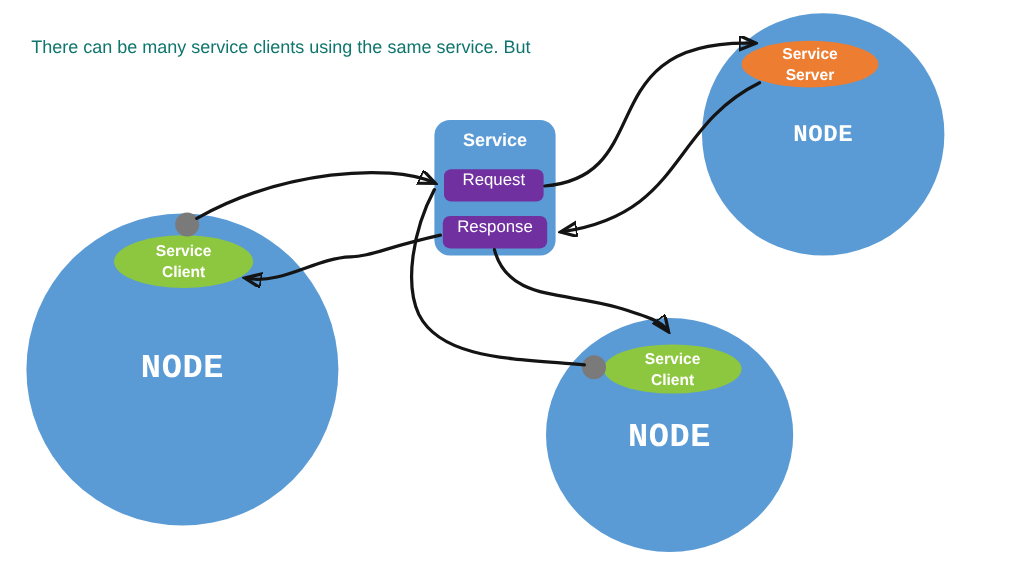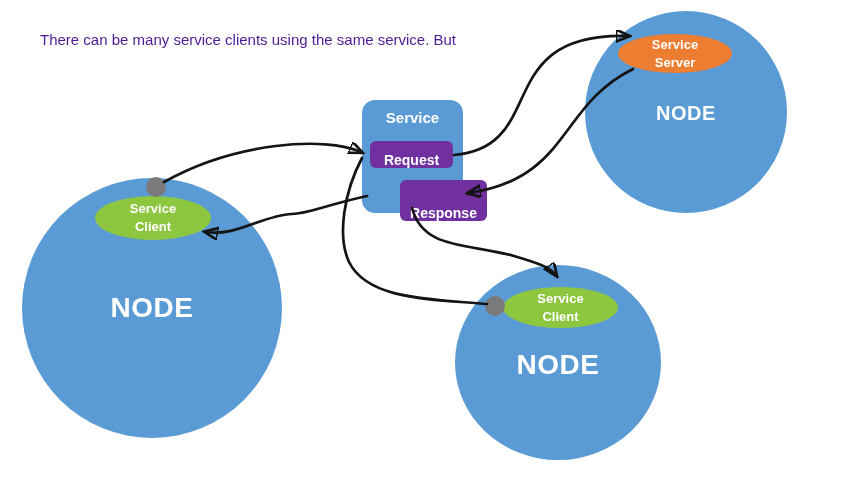--- a/index.html
+++ b/index.html
@@ -8,42 +8,43 @@
     width: 854px;
     height: 480px;
     background: #ffffff;
     overflow: hidden;
     font-family: "Liberation Sans", sans-serif;
   }
 
   
   .annotation {
     position: absolute;
-    left: 40px;
+    left: 26px;
     top: 27px;
-    color: #4c1d95;
+    color: #0f766e;
     font-size: 15px;
     line-height: 26px;
     white-space: nowrap;
   }
 
   
   .node {
     position: absolute;
     background: #5b9bd5;
     border-radius: 50%;
   }
   .node-label {
     position: absolute;
     left: 50%;
     transform: translate(-50%, -50%);
     color: #ffffff;
     font-weight: bold;
     letter-spacing: 0.5px;
     white-space: nowrap;
+    font-family: Liberation Mono, monospace;
   }
 
   
   .attach-ellipse {
     position: absolute;
     border-radius: 50%;
     display: flex;
     align-items: center;
     justify-content: center;
     text-align: center;
@@ -74,28 +75,28 @@
     text-align: center;
     color: #ffffff;
     font-weight: bold;
     font-size: 15px;
   }
   .msg-box {
     position: absolute;
     background: #7030a0;
     border-radius: 6px;
     display: flex;
-    align-items: flex-end;
+    align-items: flex-start;
     justify-content: center;
     color: #ffffff;
-    font-weight: bold;
+    font-weight: normal;
     font-size: 14px;
   }
   .msg-request  { left: 8px; top: 41px; width: 83px; height: 27px; }
-  .msg-response { left: 7px; top: 80px; width: 87px; height: 41px; margin-left: 31px; }
+  .msg-response { left: 7px; top: 80px; width: 87px; height: 27px; }
 
   
   svg.arrows {
     position: absolute;
     left: 0; top: 0;
     width: 854px; height: 480px;
     pointer-events: none;
   }
   svg.arrows path {
     fill: none;

